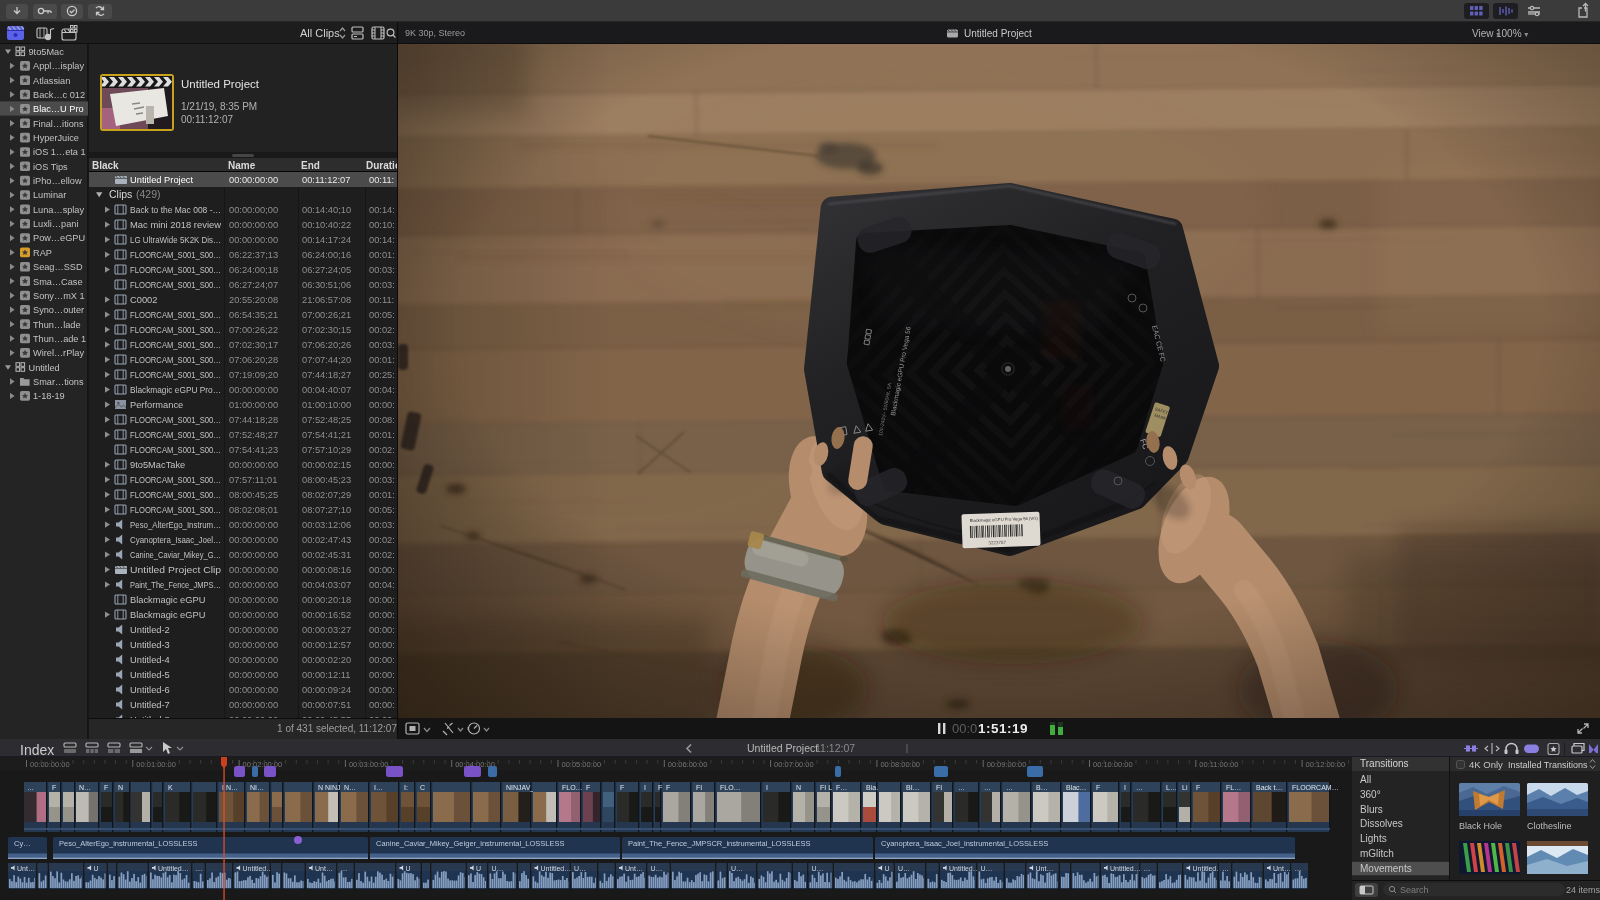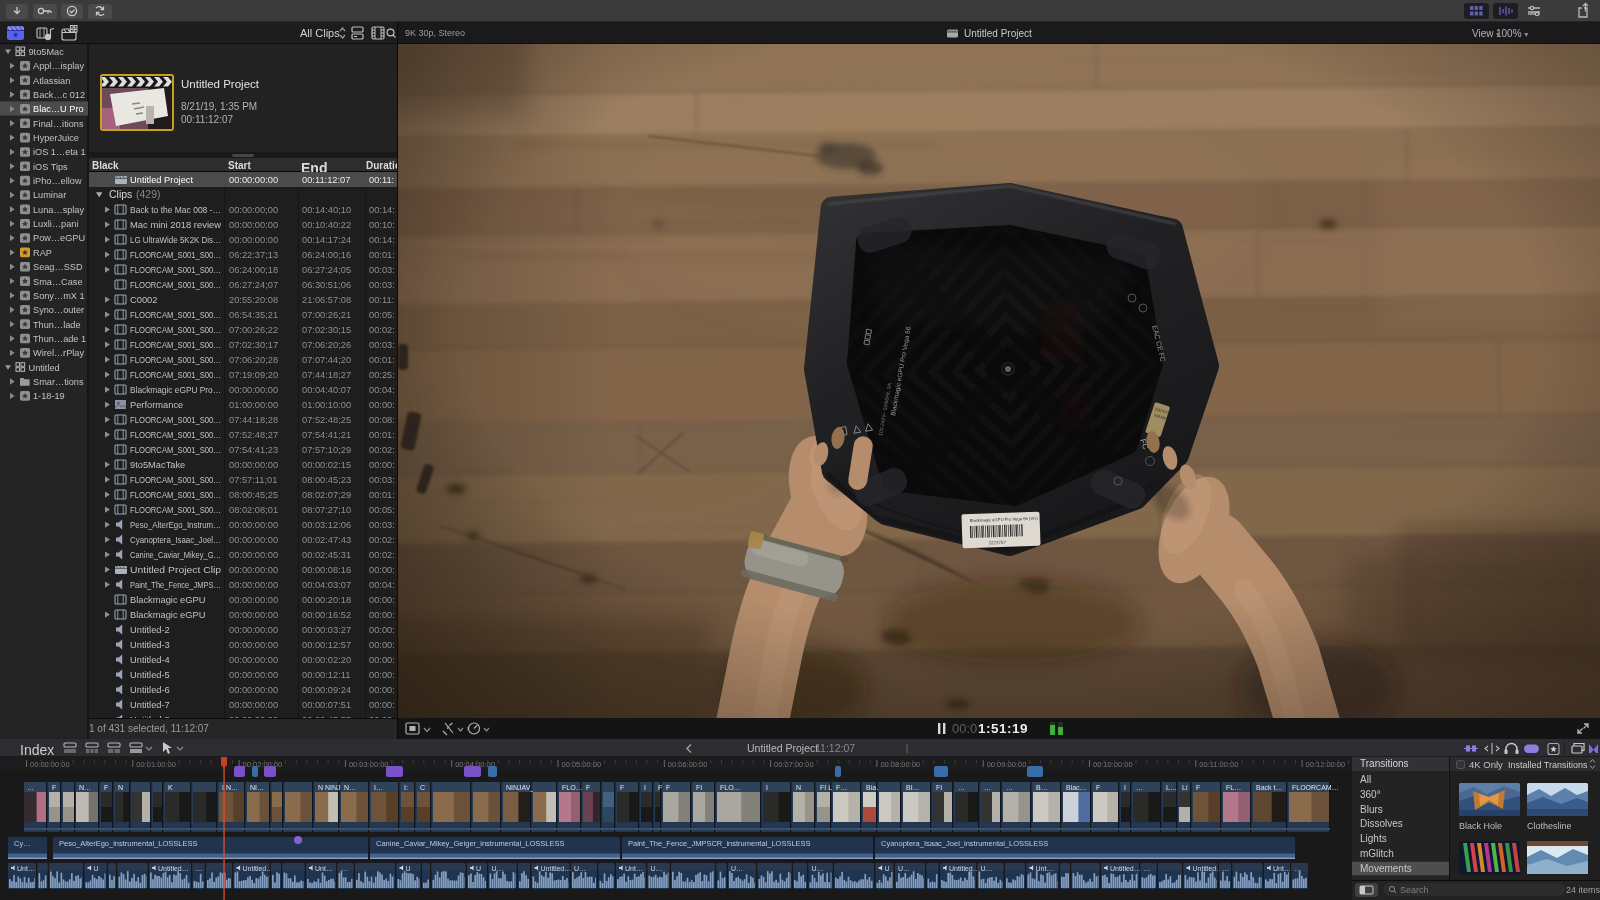--- a/index.html
+++ b/index.html
@@ -210,28 +210,28 @@
       <path d="M-2 1 l5 0 l4 4.7 l-4 4.8 l-5 0 l4-4.8 z" fill="#dedede"></path>
       <path d="M7 1 l5 0 l4 4.7 l-4 4.8 l-5 0 l4-4.8 z" fill="#dedede"></path>
       <path d="M16 1 l5 0 l4 4.7 l-4 4.8 l-5 0 l4-4.8 z" fill="#dedede"></path>
       <path d="M25 1 l5 0 l4 4.7 l-4 4.8 l-5 0 l4-4.8 z" fill="#dedede"></path>
       <path d="M34 1 l5 0 l4 4.7 l-4 4.8 l-5 0 l4-4.8 z" fill="#dedede"></path>
       <path d="M43 1 l5 0 l4 4.7 l-4 4.8 l-5 0 l4-4.8 z" fill="#dedede"></path>
       <path d="M52 1 l5 0 l4 4.7 l-4 4.8 l-5 0 l4-4.8 z" fill="#dedede"></path>
       <path d="M61 1 l5 0 l4 4.7 l-4 4.8 l-5 0 l4-4.8 z" fill="#dedede"></path>
     </svg></div>
 <div class="abs" style="left:181px;top:78px;font-size:11.5px;color:#e2e2e2">Untitled Project</div>
-<div class="abs" style="left:181px;top:101px;font-size:10px;color:#b2b2b2">8/21/19, 1:35 PM</div>
+<div class="abs" style="left:181px;top:101px;font-size:10px;color:#b2b2b2">1/21/19, 8:35 PM</div>
 <div class="abs" style="left:181px;top:114px;font-size:10px;color:#b2b2b2">00:11:12:07</div>
 <div class="abs" style="left:89px;top:152px;width:308px;height:6px;background:#191919"></div>
 <div class="abs" style="left:232px;top:154px;width:22px;height:3px;background:#454545;border-radius:2px"></div>
 <div class="abs" style="left:89px;top:158px;width:308px;height:14px;background:#2d2d2d;border-bottom:1px solid #050505"></div>
 <div class="abs" style="left:92px;top:160px;font-size:10px;font-weight:bold;color:#dadada">Black</div>
-<div class="abs" style="left:228px;top:160px;font-size:10px;font-weight:bold;color:#dadada">Start</div>
-<div class="abs" style="left:301px;top:160px;font-size:14px;font-weight:bold;color:#dadada">End</div>
+<div class="abs" style="left:228px;top:160px;font-size:10px;font-weight:bold;color:#dadada">Name</div>
+<div class="abs" style="left:301px;top:160px;font-size:10px;font-weight:bold;color:#dadada">End</div>
 <div class="abs" style="left:366px;top:160px;font-size:10px;font-weight:bold;color:#dadada">Duration</div>
 <div class="abs" style="left:89px;top:172px;width:308px;height:546px;background:#1e1e1e;overflow:hidden"><svg width="308" height="546" viewBox="0 0 308 546">
       <rect x="135" y="0" width="1" height="546" fill="#161616"></rect>
       <rect x="209" y="0" width="1" height="546" fill="#161616"></rect>
       <rect x="276" y="0" width="1" height="546" fill="#161616"></rect>
       <rect x="0" y="0.0" width="308" height="15.0" fill="#4b4b4b"></rect>
       <rect x="26" y="4.0" width="12" height="8" rx="1" fill="#aab2bd"></rect>
       <path d="M26 6.4h12" stroke="#444" stroke-width="0.8"></path>
       <path d="M27 4.0l1.8 2.2M30.4 4.0l1.8 2.2M33.8 4.0l1.8 2.2" stroke="#444" stroke-width="0.8"></path>
       <text x="41" y="10.5" font-size="9.3" fill="#ffffff">Untitled Project</text>
@@ -462,21 +462,21 @@
       <text x="140" y="535.5" font-size="9.3" fill="#8f8f8f">00:00:00:00</text>
       <text x="213" y="535.5" font-size="9.3" fill="#8f8f8f">00:00:07:51</text>
       <text x="280" y="535.5" font-size="9.3" fill="#8f8f8f">00:00:</text>
       <path d="M27 545.5 h2.6 l3.6-3 v10 l-3.6-3 h-2.6 z" fill="#9aa5b5"></path>
       <text x="41" y="550.5" font-size="9.3" fill="#c2c2c2">Untitled-8</text>
       <text x="140" y="550.5" font-size="9.3" fill="#8f8f8f">00:00:00:00</text>
       <text x="213" y="550.5" font-size="9.3" fill="#8f8f8f">00:00:45:55</text>
       <text x="280" y="550.5" font-size="9.3" fill="#8f8f8f">00:00:</text>
     </svg></div>
 <div class="abs" style="left:89px;top:718px;width:308px;height:21px;background:#262626;border-top:1px solid #0c0c0c"></div>
-<div class="abs" style="left:89px;top:723px;width:308px;text-align:left;font-size:10px;color:#9d9d9d">1 of 431 selected, 11:12:07</div>
+<div class="abs" style="left:89px;top:723px;width:308px;text-align:right;font-size:10px;color:#9d9d9d">1 of 431 selected, 11:12:07</div>
 <div class="abs" style="left:397px;top:22px;width:1px;height:717px;background:#0a0a0a"></div>
 <svg class="abs" style="left:398px;top:44px" width="1202" height="674" viewBox="0 0 1202 674">
     <defs>
       <filter id="b1" x="-30%" y="-30%" width="160%" height="160%">
         <feGaussianBlur stdDeviation="3"></feGaussianBlur>
       </filter>
       <filter id="b2" x="-40%" y="-40%" width="180%" height="180%">
         <feGaussianBlur stdDeviation="10"></feGaussianBlur>
       </filter>
       <filter id="b3" x="-40%" y="-40%" width="180%" height="180%">

